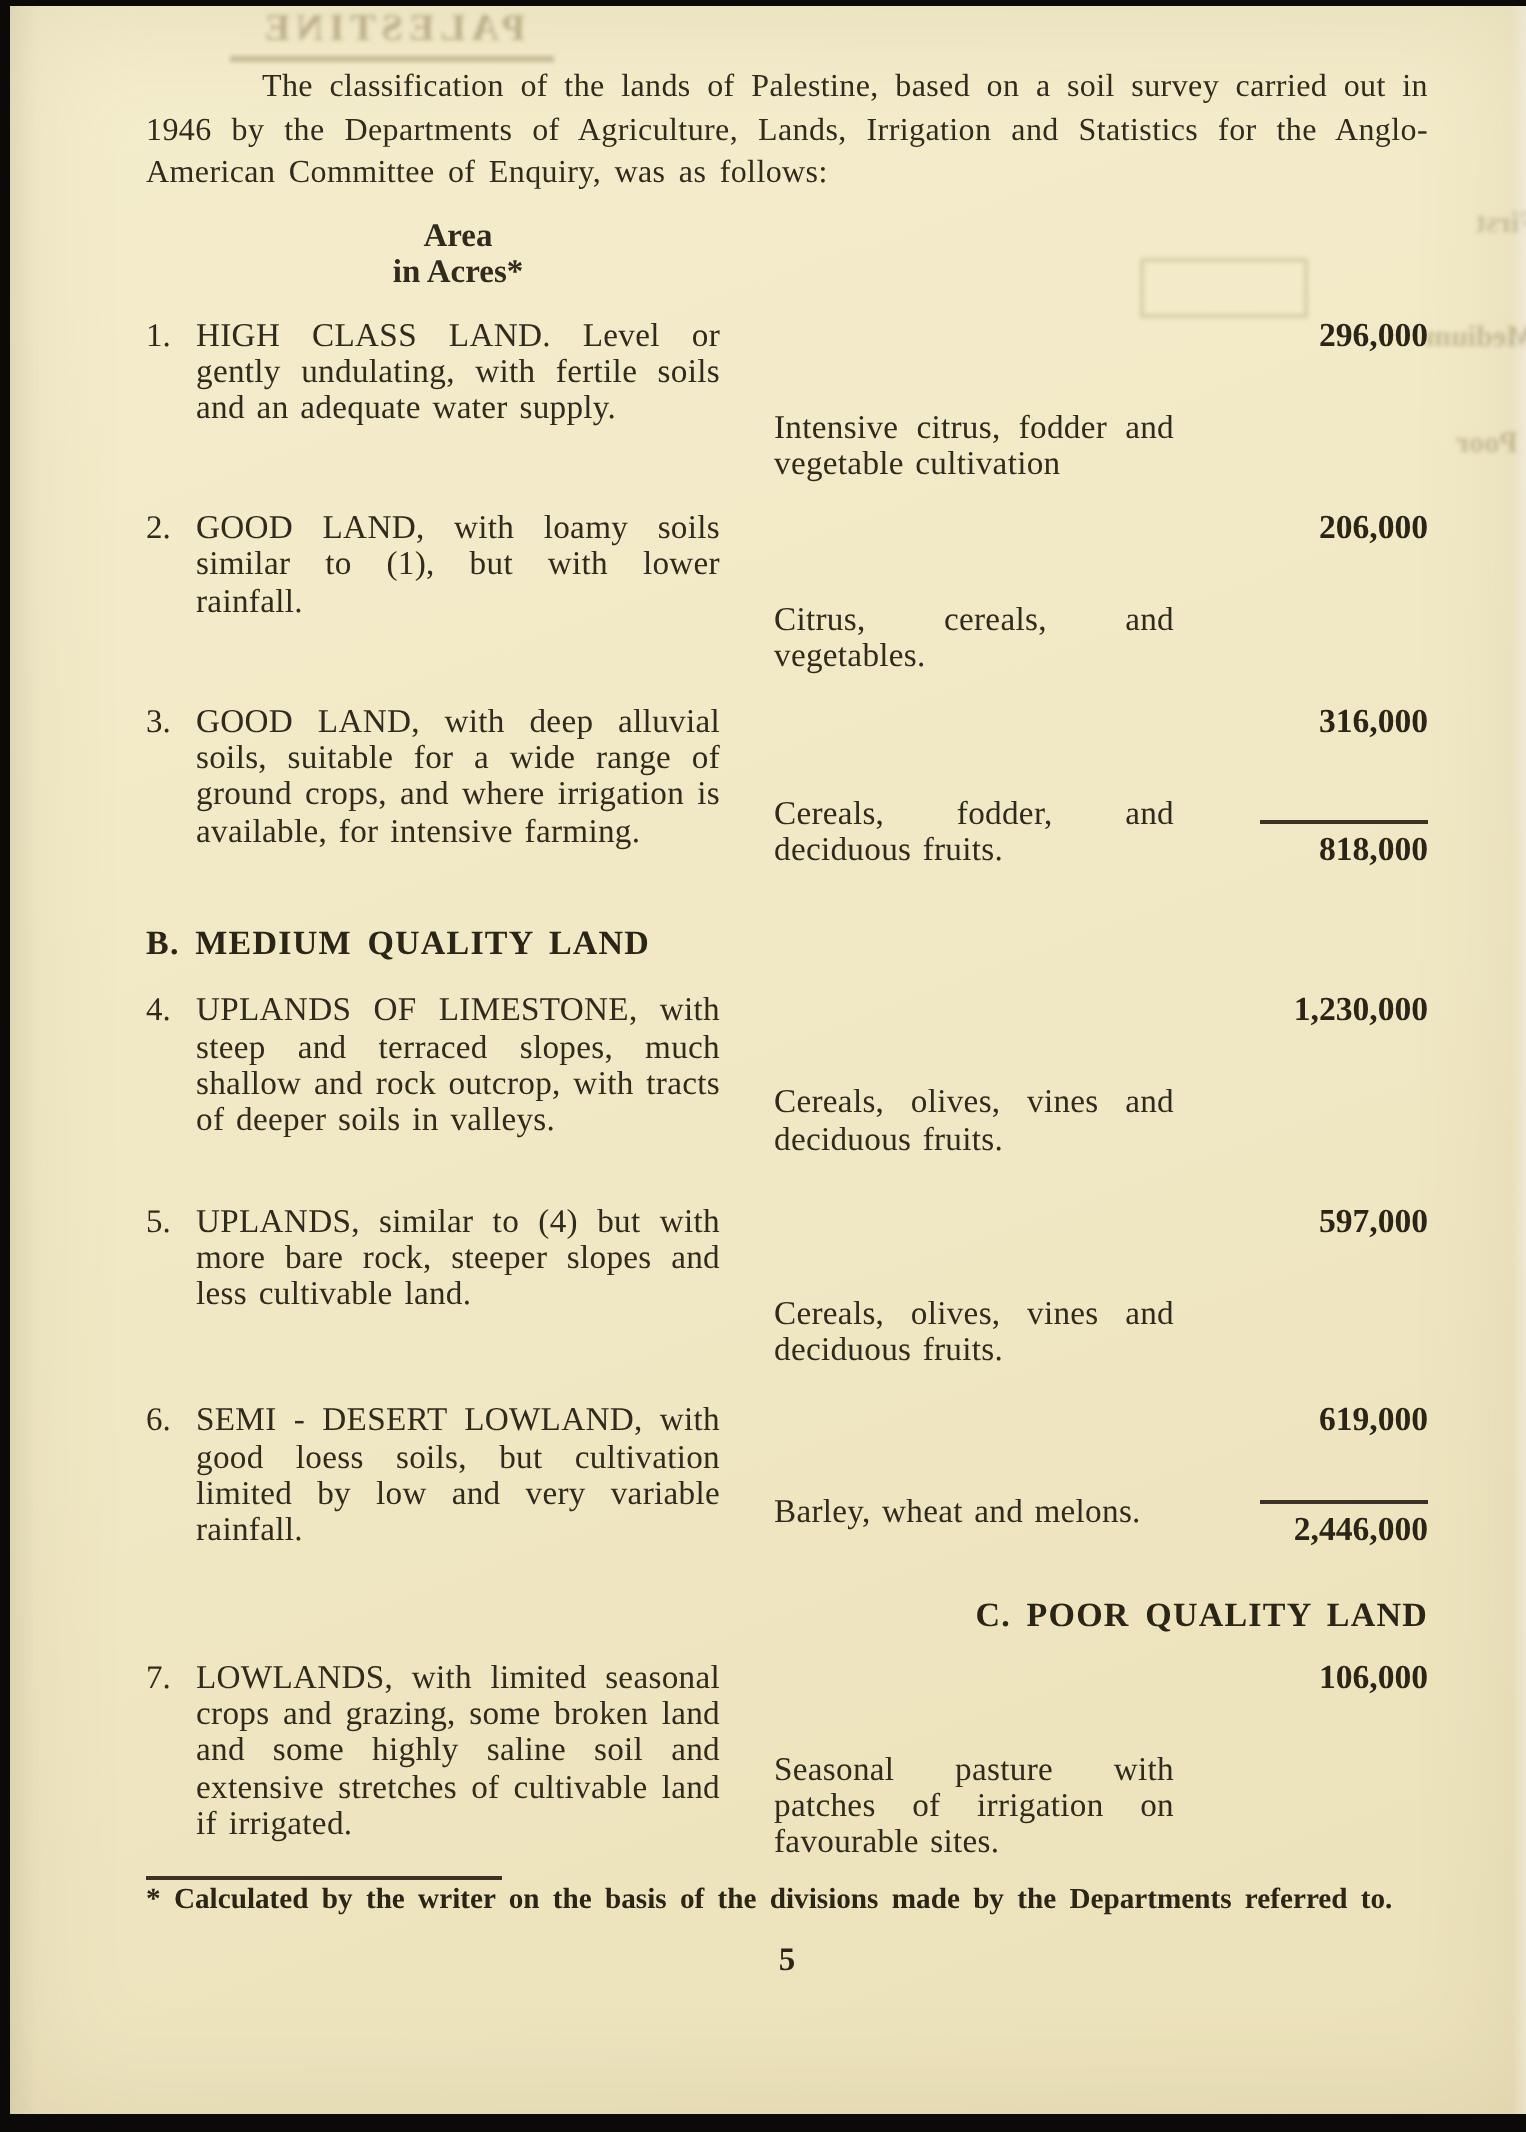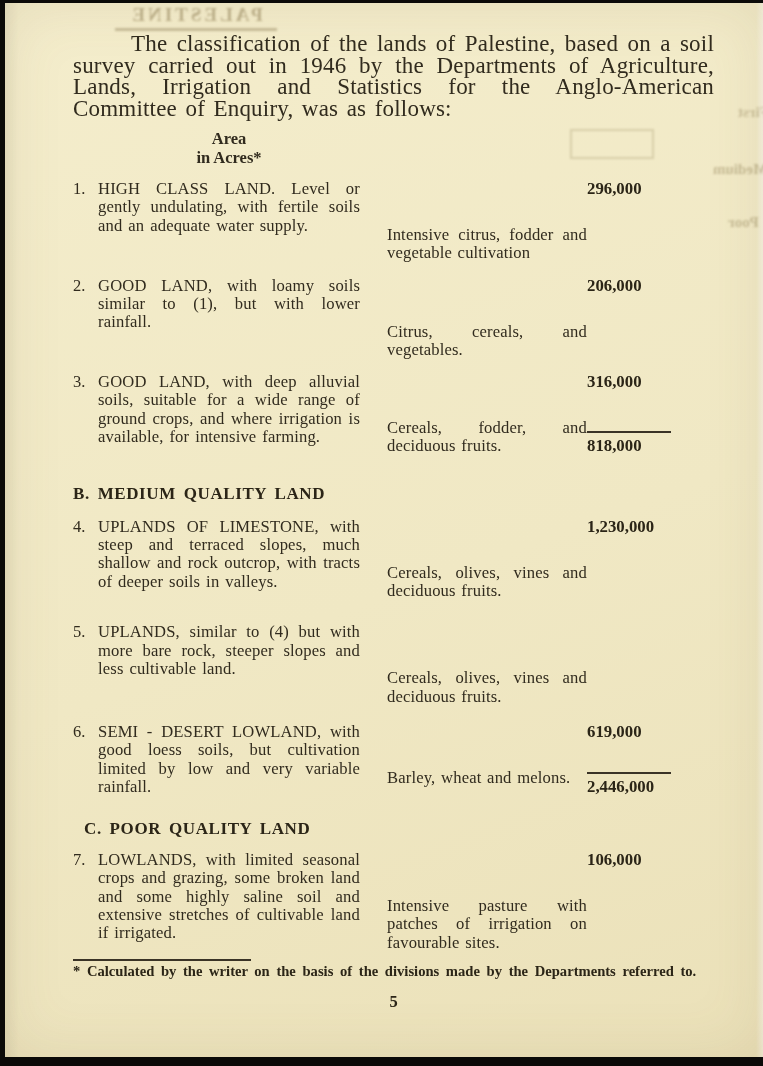--- a/index.html
+++ b/index.html
@@ -10,38 +10,38 @@
     background:
       linear-gradient(to right, rgba(0,0,0,0.05) 0, rgba(0,0,0,0) 14px),
       linear-gradient(to left, rgba(255,255,255,0.45) 0, rgba(255,255,255,0) 7px),
       linear-gradient(160deg,#f4edcc 0%,#f0e8c4 55%,#ebe1b9 100%);
     box-shadow:inset 0 0 60px rgba(120,100,60,0.12);
     overflow:hidden;
   }
   .content{position:relative;padding:30px 49px 0 68px;color:#312b1e;}
   
   .intro{
-    font-size:23px;line-height:21.5px;text-align:justify;
+    font-size:16px;line-height:21.5px;text-align:justify;
     text-indent:58px;word-spacing:2.5px;letter-spacing:0.2px;margin:0;
   }
   
   .grid-row{display:grid;grid-template-columns:25px 262px 27px 200px 1fr;align-items:start;}
   .tbl-head{margin-top:11px;}
   .tbl-head .sec-a{grid-column:1 / span 2;align-self:end;font-weight:bold;font-size:17px;letter-spacing:0.6px;word-spacing:3px;}
   .colhead{font-weight:bold;font-size:16.5px;line-height:18.5px;text-align:center;}
   .item-row{margin-top:14px;}
   .num{font-size:16.5px;line-height:18.3px;}
   .desc{font-size:16.6px;line-height:18.3px;text-align:justify;word-spacing:1.6px;letter-spacing:0.15px;}
   .use{font-size:16.6px;line-height:18.3px;text-align:justify;word-spacing:1.4px;letter-spacing:0.15px;margin-top:46px;}
-  .area{display:flex;flex-direction:column;align-items:flex-start;align-self:stretch;font-weight:bold;font-size:16.8px;line-height:18.3px;color:#2b2517;}
+  .area{display:flex;flex-direction:column;align-items:flex-end;align-self:stretch;font-weight:bold;font-size:16.8px;line-height:18.3px;color:#2b2517;}
   .area .spacer{flex:1;min-height:8px;}
   .sub-rule{width:84px;border-top:2px solid #3a3326;margin-bottom:4px;}
   .section-head{font-weight:bold;font-size:17px;letter-spacing:0.6px;word-spacing:3px;color:#2b2517;}
   .sec-b{margin-top:28px;}
-  .sec-c{margin-top:23px;padding-left:11px;}
+  .sec-c{margin-top:23px;padding-left:11px;text-align:right;}
   .row-1{margin-top:13px;}
   .row-5{margin-top:23px;}
   .row-6{margin-top:17px;}
   .row-7{margin-top:12px;}
   
   .foot-rule{width:178px;border-top:2px solid #3a3326;margin-top:7px;}
   .footnote{font-weight:bold;font-size:14.6px;line-height:16.5px;text-align:justify;word-spacing:3px;
     margin:2px 0 0 0;padding-left:22px;text-indent:-22px;color:#2b2517;}
   .pageno{font-weight:bold;font-size:16.5px;text-align:center;margin-top:12px;color:#2b2517;}
   
@@ -122,20 +122,23 @@
         <div class="area">
             <span>1,230,000</span>
           </div>
       </div>
 
       <div class="grid-row item-row row-5">
         <div class="num">5.</div>
         <div class="desc">UPLANDS, similar to (4) but with more bare rock, steeper slopes and less cultivable land.</div>
         <div></div>
         <div class="use">Cereals, olives, vines and deciduous fruits.</div>
+        <div class="area">
+            <span>597,000</span>
+          </div>
       </div>
 
       <div class="grid-row item-row row-6">
         <div class="num">6.</div>
         <div class="desc">SEMI - DESERT LOWLAND, with good loess soils, but cultivation limited by low and very variable rainfall.</div>
         <div></div>
         <div class="use">Barley, wheat and melons.</div>
         <div class="area">
           <span>619,000</span>
           <span class="spacer"></span>
@@ -143,21 +146,21 @@
           <span>2,446,000</span>
         </div>
       </div>
 
       <div class="section-head sec-c">C. POOR QUALITY LAND</div>
 
       <div class="grid-row item-row row-7">
         <div class="num">7.</div>
         <div class="desc">LOWLANDS, with limited seasonal crops and grazing, some broken land and some highly saline soil and extensive stretches of cultivable land if irrigated.</div>
         <div></div>
-        <div class="use">Intensive pasture with patches of irrigation on favourable sites.</div>
+        <div class="use">Seasonal pasture with patches of irrigation on favourable sites.</div>
         <div class="area">
             <span>106,000</span>
           </div>
       </div>
 
       <div class="foot-rule"></div>
       <p class="footnote"><span>*</span>&nbsp;<span>Calculated by the writer on the basis of the divisions made by the Departments referred to.</span></p>
 
       <div class="pageno">5</div>
     </div>

